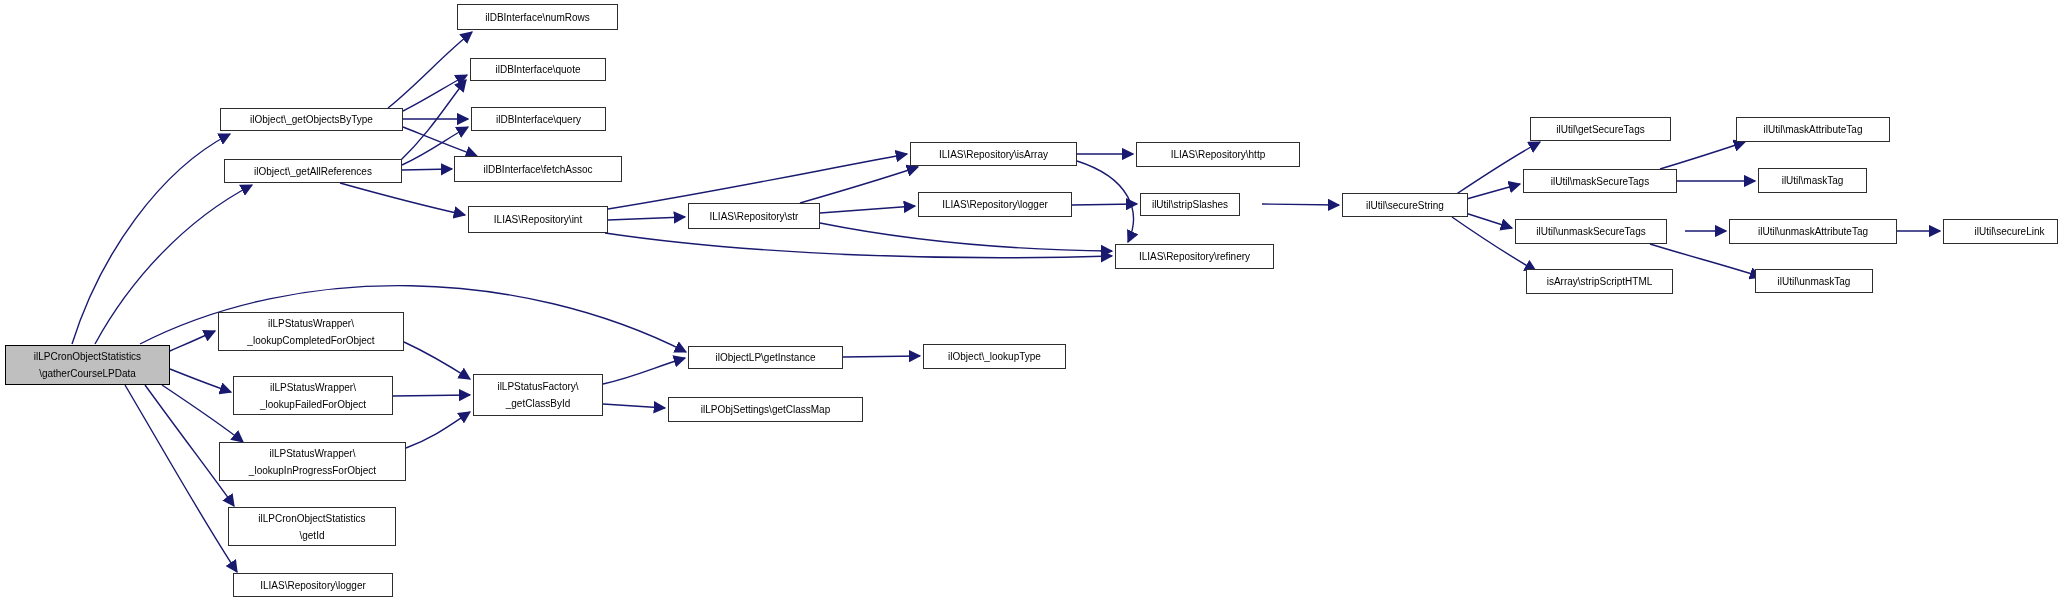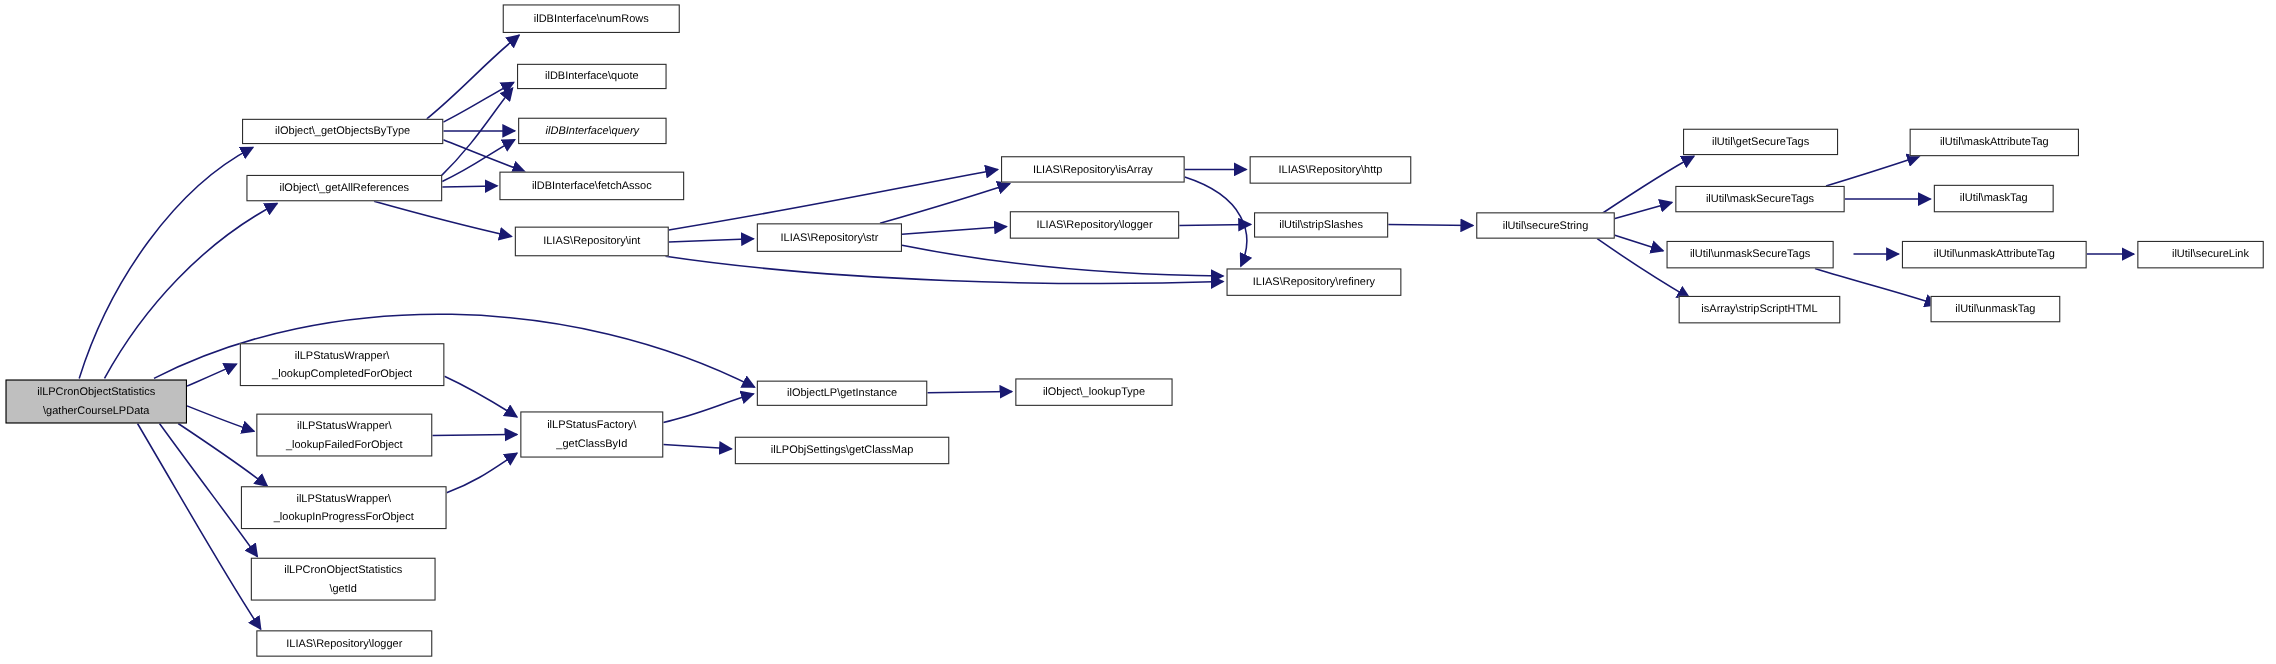--- a/index.html
+++ b/index.html
@@ -69,30 +69,30 @@
   </svg>
 
   <div class="node root" style="left:5px;top:345px;width:165px;height:40px;">ilLPCronObjectStatistics
 \gatherCourseLPData</div>
 
   <div class="node" style="left:220px;top:108px;width:183px;height:23px;">ilObject\_getObjectsByType</div>
   <div class="node" style="left:224px;top:159px;width:178px;height:24px;">ilObject\_getAllReferences</div>
 
   <div class="node" style="left:457px;top:4px;width:161px;height:26px;">ilDBInterface\numRows</div>
   <div class="node" style="left:470px;top:58px;width:136px;height:23px;">ilDBInterface\quote</div>
-  <div class="node" style="left:471px;top:107px;width:135px;height:24px;font-style:italic;">ilDBInterface\query</div>
+  <div class="node" style="left:471px;top:107px;width:135px;height:24px;">ilDBInterface\query</div>
   <div class="node" style="left:454px;top:156px;width:168px;height:26px;">ilDBInterface\fetchAssoc</div>
   <div class="node" style="left:468px;top:206px;width:140px;height:27px;">ILIAS\Repository\int</div>
 
   <div class="node" style="left:688px;top:203px;width:132px;height:26px;">ILIAS\Repository\str</div>
   <div class="node" style="left:910px;top:142px;width:167px;height:24px;">ILIAS\Repository\isArray</div>
   <div class="node" style="left:918px;top:192px;width:154px;height:25px;">ILIAS\Repository\logger</div>
-  <div class="node" style="left:1136px;top:142px;width:147px;height:25px;">ILIAS\Repository\http</div>
+  <div class="node" style="left:1136px;top:142px;width:164px;height:25px;">ILIAS\Repository\http</div>
   <div class="node" style="left:1115px;top:244px;width:159px;height:25px;">ILIAS\Repository\refinery</div>
-  <div class="node" style="left:1140px;top:193px;width:122px;height:23px;">ilUtil\stripSlashes</div>
+  <div class="node" style="left:1140px;top:193px;width:100px;height:23px;">ilUtil\stripSlashes</div>
   <div class="node" style="left:1342px;top:193px;width:126px;height:24px;">ilUtil\secureString</div>
 
   <div class="node" style="left:1530px;top:117px;width:141px;height:24px;">ilUtil\getSecureTags</div>
   <div class="node" style="left:1523px;top:169px;width:154px;height:24px;">ilUtil\maskSecureTags</div>
   <div class="node" style="left:1515px;top:219px;width:152px;height:25px;">ilUtil\unmaskSecureTags</div>
   <div class="node" style="left:1526px;top:269px;width:147px;height:25px;">isArray\stripScriptHTML</div>
   <div class="node" style="left:1736px;top:117px;width:154px;height:25px;">ilUtil\maskAttributeTag</div>
   <div class="node" style="left:1758px;top:168px;width:109px;height:25px;">ilUtil\maskTag</div>
   <div class="node" style="left:1729px;top:219px;width:168px;height:25px;">ilUtil\unmaskAttributeTag</div>
   <div class="node" style="left:1755px;top:269px;width:118px;height:24px;">ilUtil\unmaskTag</div>

